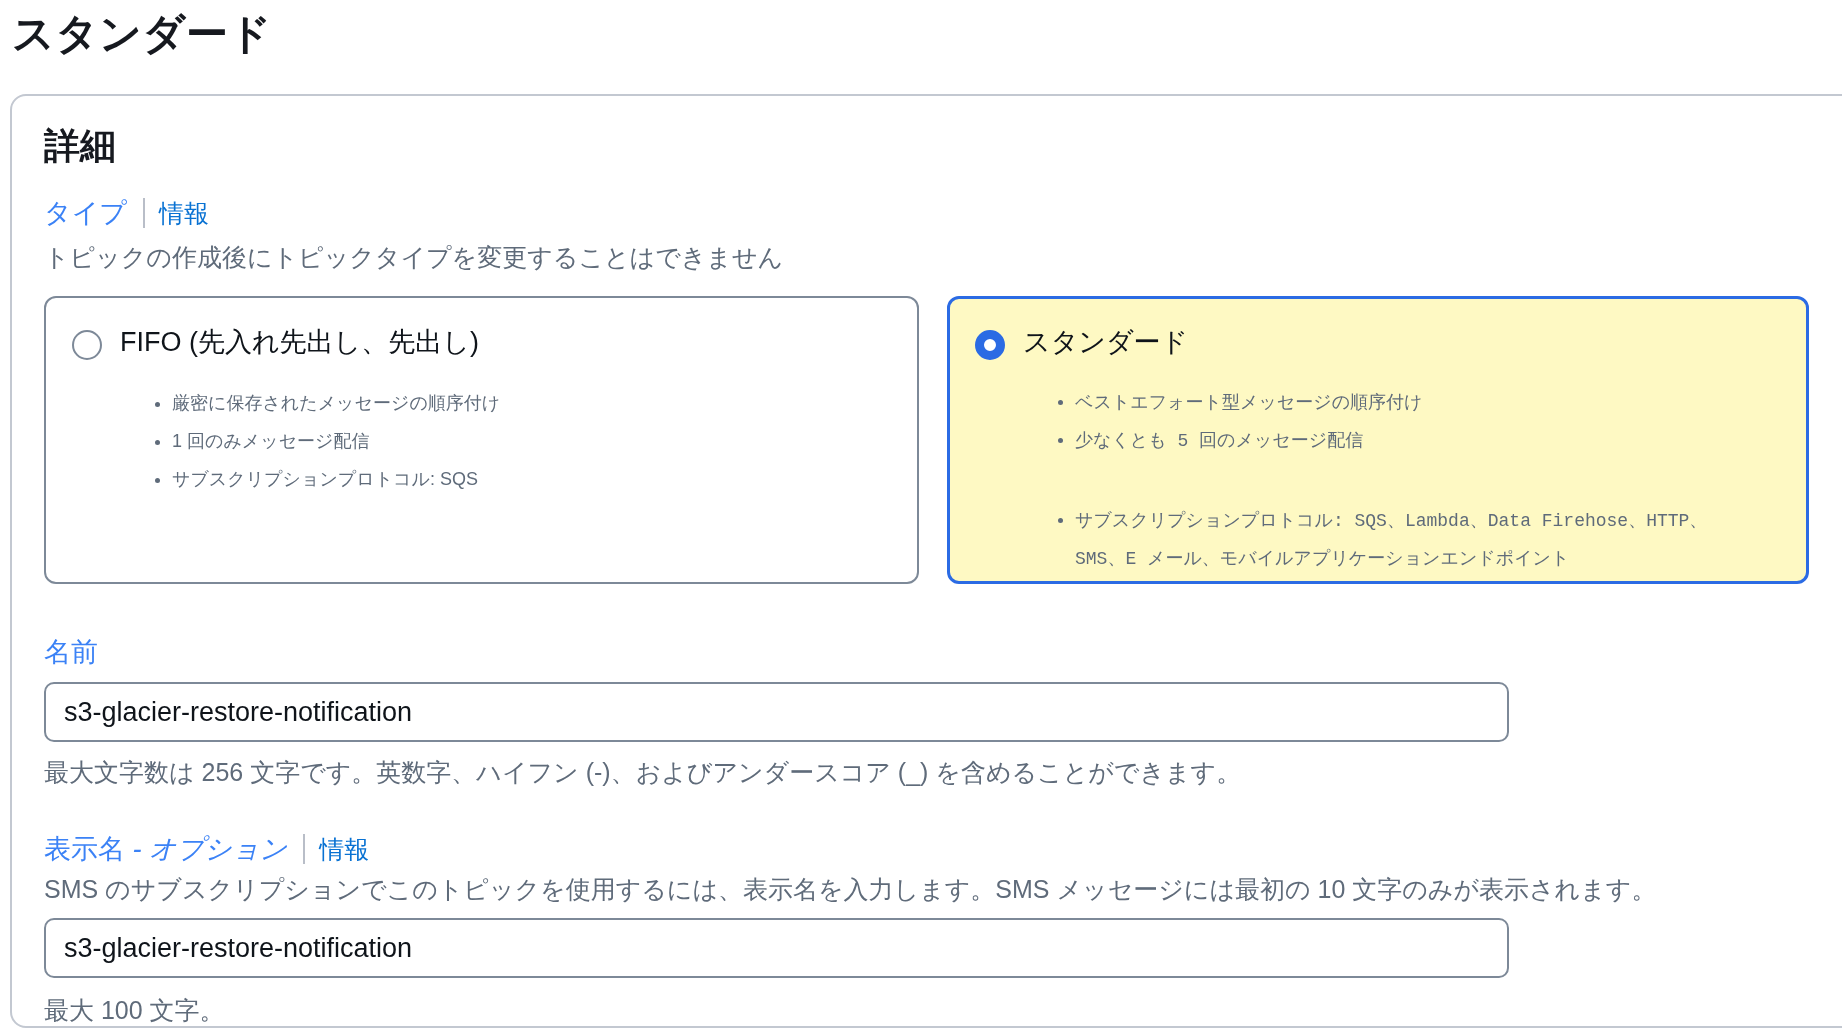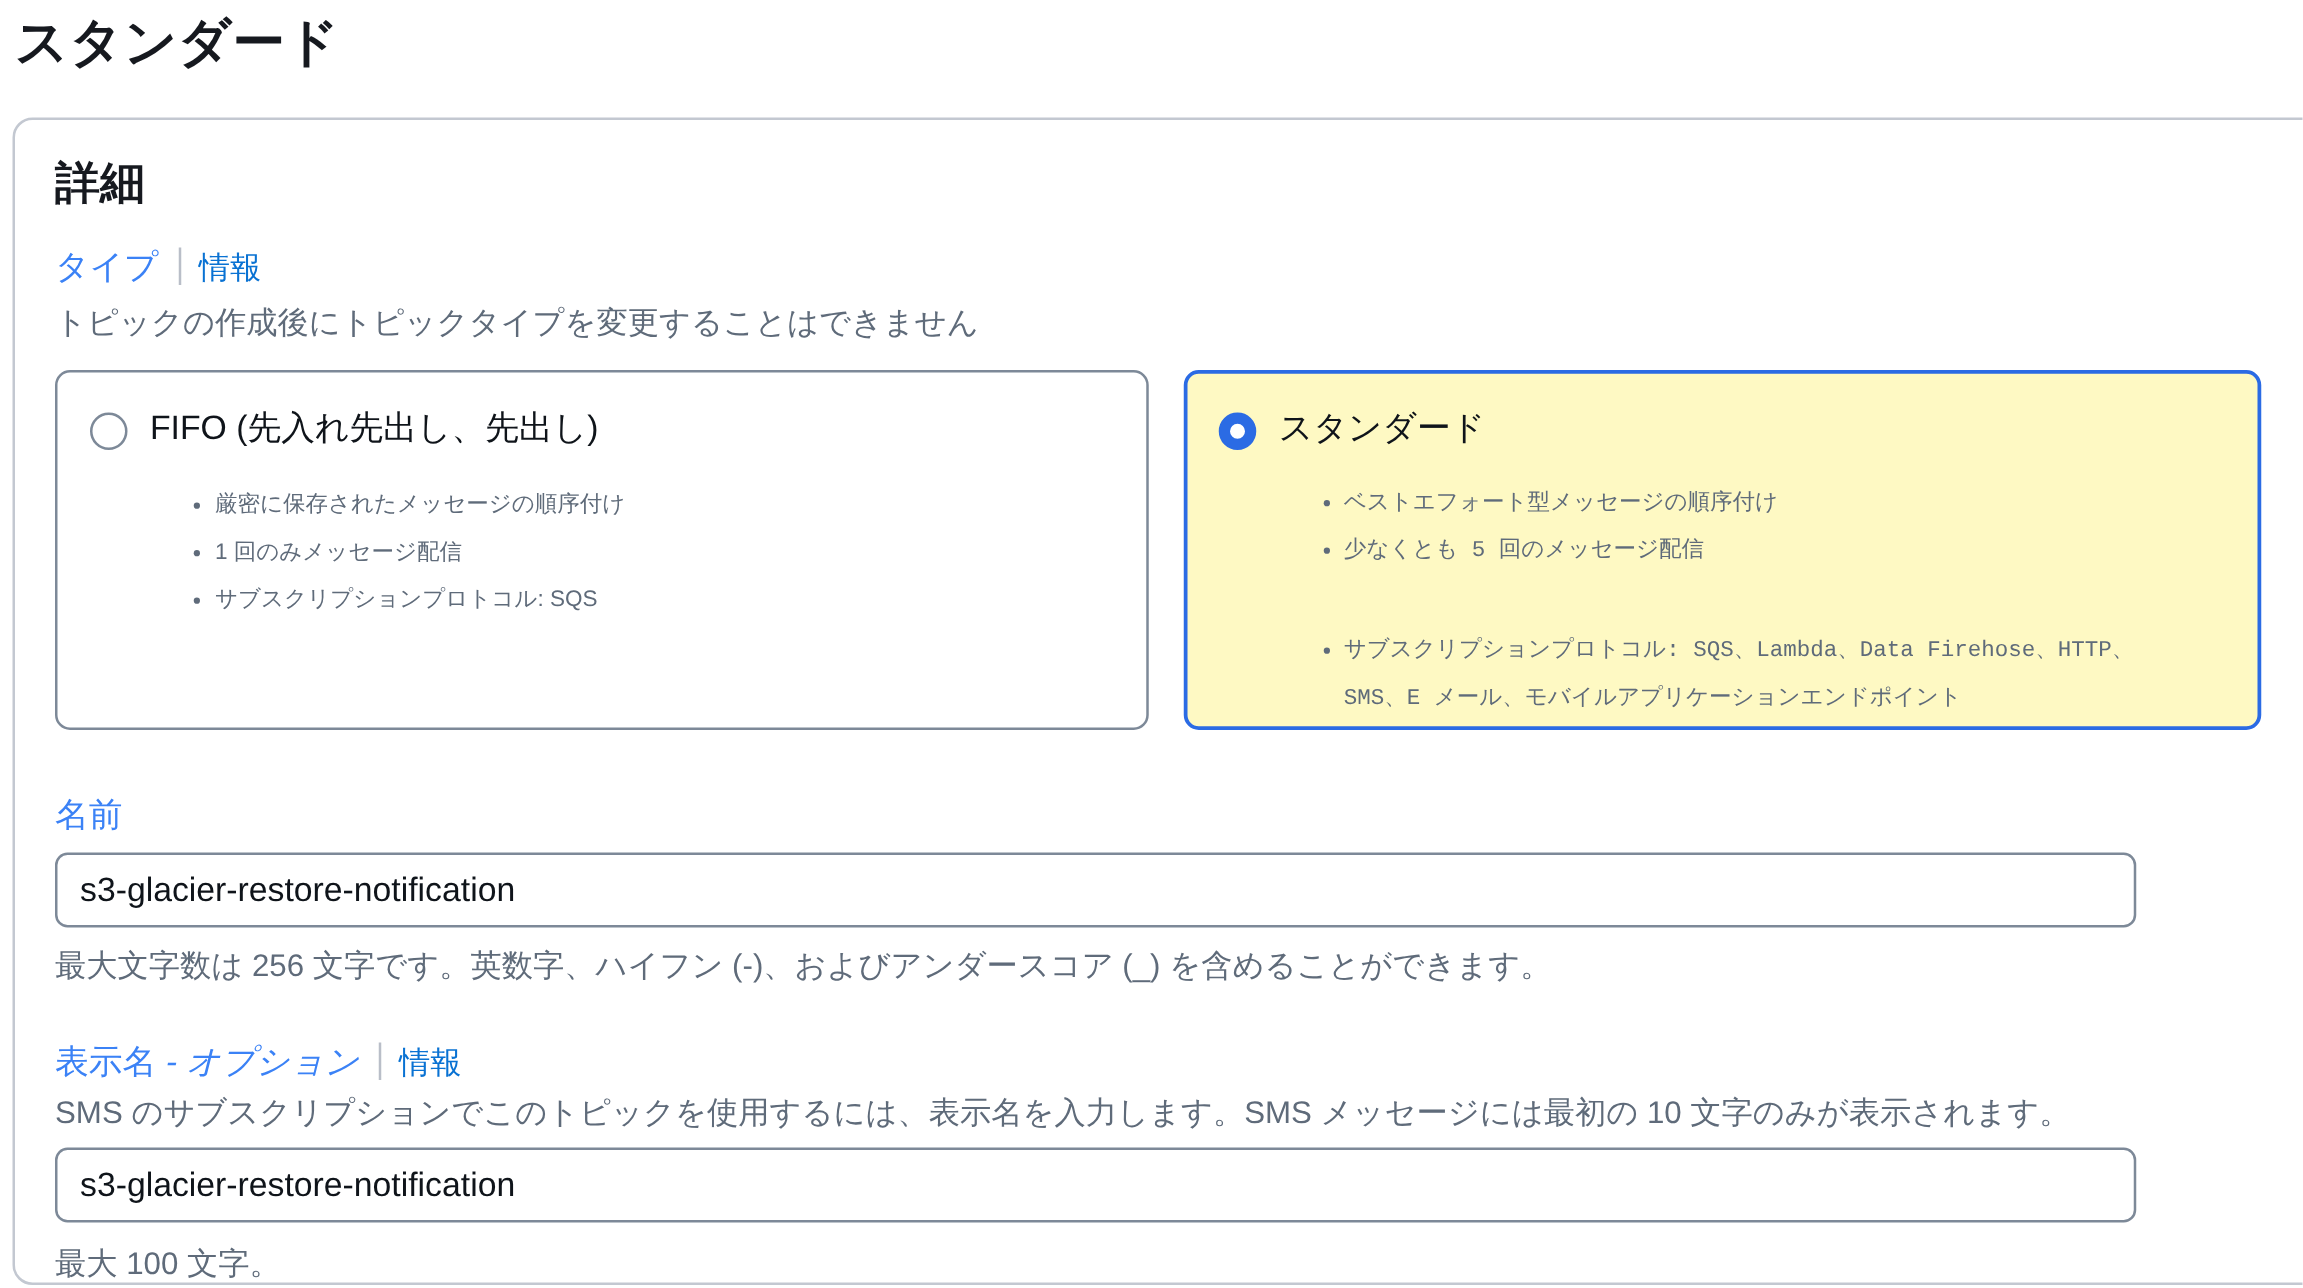--- a/index.html
+++ b/index.html
@@ -108,21 +108,21 @@
   .tile-bullets li {
     font-size: 18px;
     line-height: 38px;
     color: #5f6b7a;
   }
   .tile-bullets li.wrap-narrow { max-width: 648px; margin-top: 42px; }
   .name-label { margin-top: 50px; }
   .text-input {
     display: block;
     margin-top: 12px;
-    width: 1665px;
+    width: 1465px;
     height: 60px;
     border: 2px solid #7d8998;
     border-radius: 10px;
     padding: 0 18px;
     font-size: 27px;
     font-family: "Liberation Sans", "DejaVu Sans", sans-serif;
     color: #0f141a;
     background: #ffffff;
     outline: none;
   }

